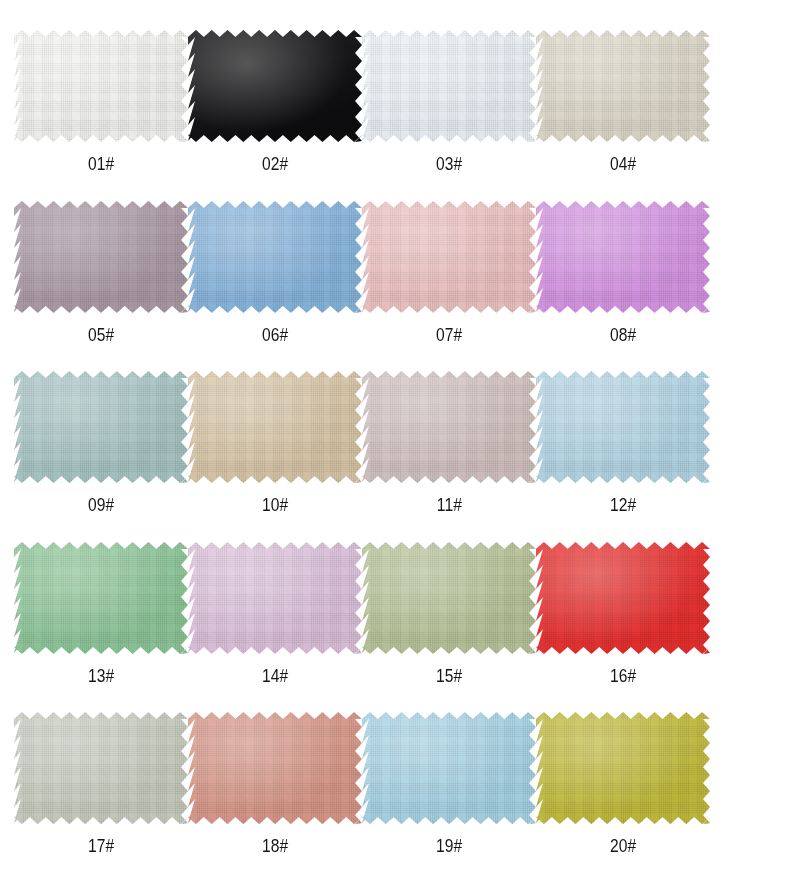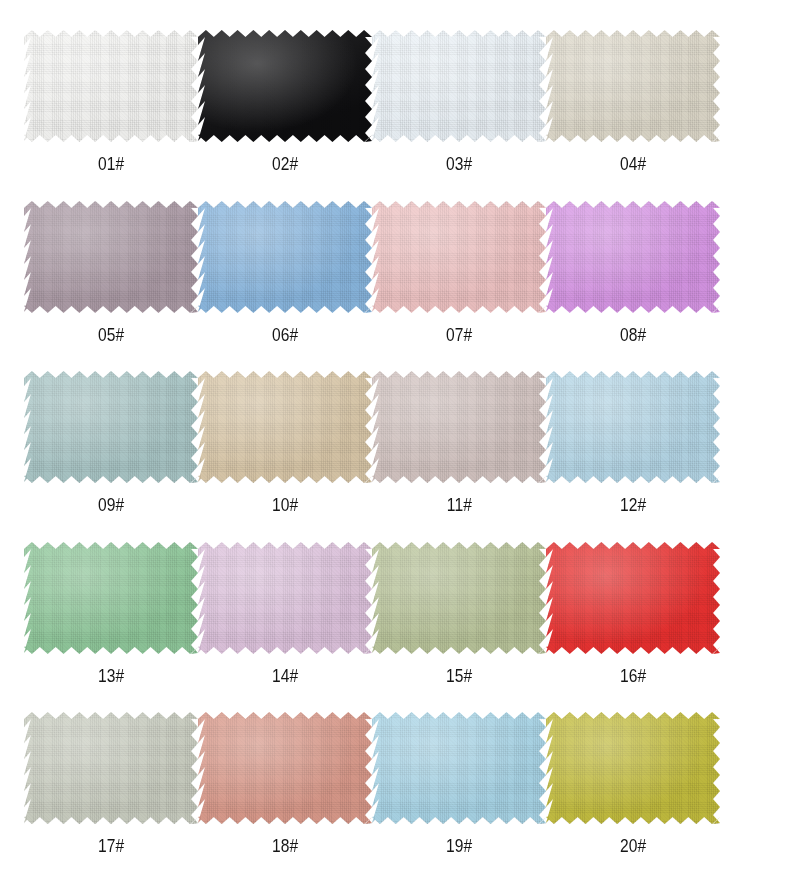--- a/index.html
+++ b/index.html
@@ -15,21 +15,21 @@
     overflow: hidden;
   }
 
   #swatch-grid {
     width: 704px;
     height: 875px;
     display: grid;
     grid-template-columns: repeat(4, 1fr);
     grid-template-rows: repeat(5, 1fr);
     box-sizing: border-box;
-    padding: 14px 8px 8px 24px;
+    padding: 14px 8px 8px 14px;
   }
 
   .swatch-cell {
     display: flex;
     flex-direction: column;
     align-items: center;
     justify-content: flex-start;
     position: relative;
   }
 

